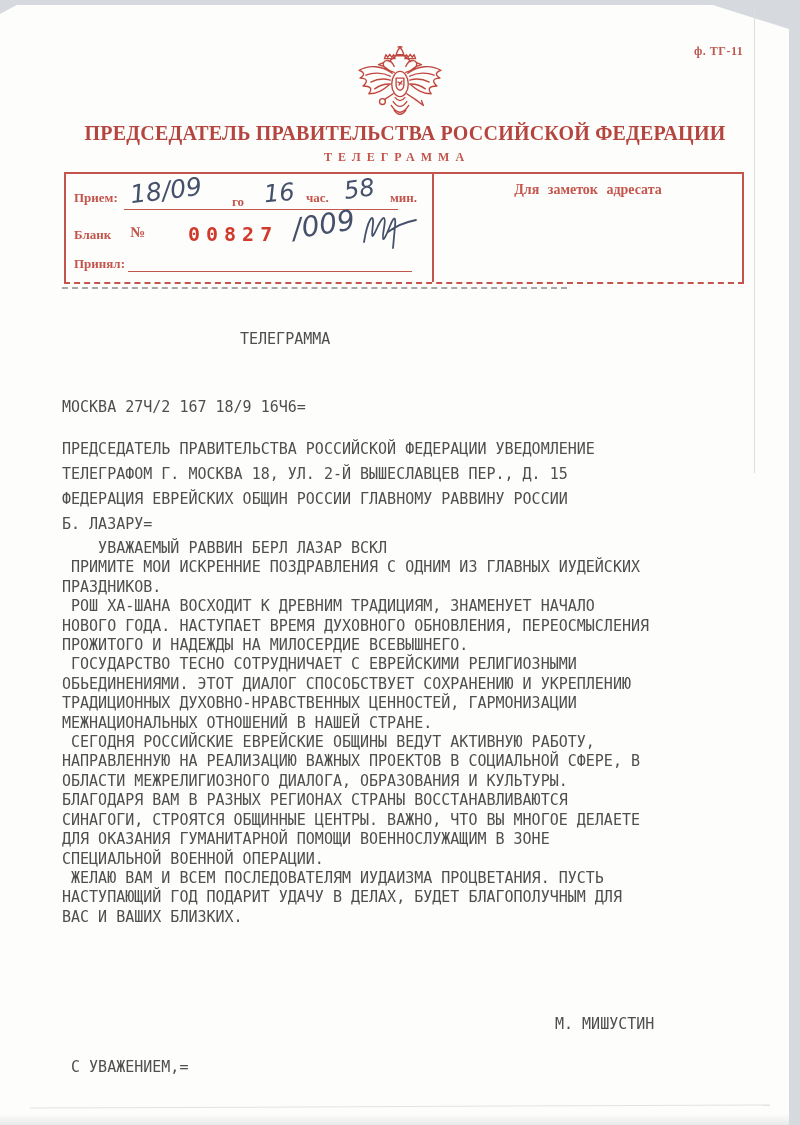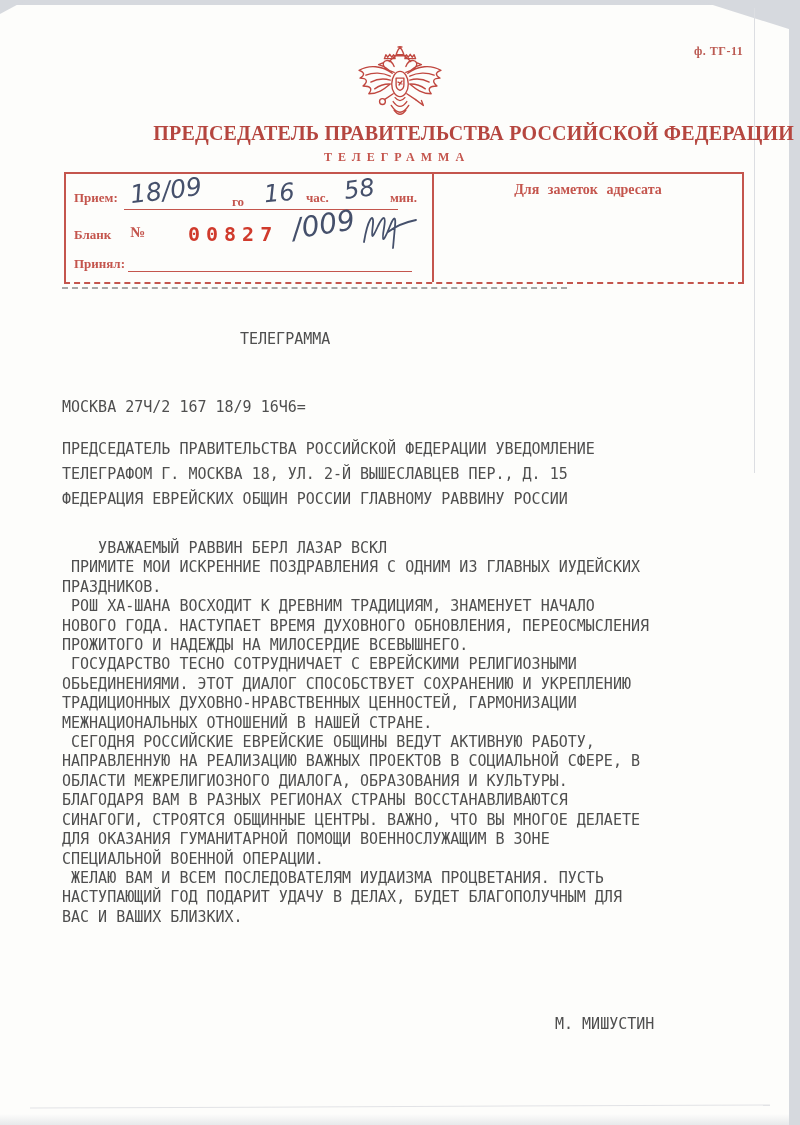--- a/index.html
+++ b/index.html
@@ -30,21 +30,21 @@
   .bottom-shade{position:absolute;left:0;top:1114px;width:800px;height:11px;background:linear-gradient(to bottom,rgba(214,217,222,0),rgba(214,217,222,.55));}
 
   
   .form-code{
     position:absolute;left:694px;top:44px;
     color:#bb5a52;font-size:12px;font-weight:bold;letter-spacing:.5px;
   }
   .emblem{position:absolute;left:351px;top:46px;}
   .lh-title{
     position:absolute;left:0;top:122px;width:794px;
-    text-align:right;color:var(--accent-red);
+    text-align:center;color:var(--accent-red);
     font-weight:bold;font-size:20px;letter-spacing:.2px;padding-left:16px;
   }
   .lh-sub{
     position:absolute;left:0;top:150px;width:794px;
     text-align:center;color:var(--form-red);
     font-weight:bold;font-size:12px;letter-spacing:6px;
   }
 
   
   .form-box{
@@ -193,20 +193,21 @@
   </div>
   <div class="form-right">
     <div class="notes-label">Для заметок адресата</div>
   </div>
 </div>
 <div class="tear-line"></div>
 
 <div class="typed">
   <div class="t-heading">ТЕЛЕГРАММА</div>
   <div class="t-service">МОСКВА 27Ч/2 167 18/9 16Ч6=</div>
-  <div class="t-address"><div class="t-line">ПРЕДСЕДАТЕЛЬ ПРАВИТЕЛЬСТВА РОССИЙСКОЙ ФЕДЕРАЦИИ УВЕДОМЛЕНИЕ</div><div class="t-line">ТЕЛЕГРАФОМ Г. МОСКВА 18, УЛ. 2-Й ВЫШЕСЛАВЦЕВ ПЕР., Д. 15</div><div class="t-line">ФЕДЕРАЦИЯ ЕВРЕЙСКИХ ОБЩИН РОССИИ ГЛАВНОМУ РАВВИНУ РОССИИ</div></div>
+  <div class="t-address"><div class="t-line">ПРЕДСЕДАТЕЛЬ ПРАВИТЕЛЬСТВА РОССИЙСКОЙ ФЕДЕРАЦИИ УВЕДОМЛЕНИЕ</div><div class="t-line">ТЕЛЕГРАФОМ Г. МОСКВА 18, УЛ. 2-Й ВЫШЕСЛАВЦЕВ ПЕР., Д. 15</div><div class="t-line">ФЕДЕРАЦИЯ ЕВРЕЙСКИХ ОБЩИН РОССИИ ГЛАВНОМУ РАВВИНУ РОССИИ</div><div class="t-line">Б. ЛАЗАРУ=</div></div>
   <div class="t-body"><div class="t-line">    УВАЖАЕМЫЙ РАВВИН БЕРЛ ЛАЗАР ВСКЛ</div><div class="t-line"> ПРИМИТЕ МОИ ИСКРЕННИЕ ПОЗДРАВЛЕНИЯ С ОДНИМ ИЗ ГЛАВНЫХ ИУДЕЙСКИХ</div><div class="t-line">ПРАЗДНИКОВ.</div><div class="t-line"> РОШ ХА-ШАНА ВОСХОДИТ К ДРЕВНИМ ТРАДИЦИЯМ, ЗНАМЕНУЕТ НАЧАЛО</div><div class="t-line">НОВОГО ГОДА. НАСТУПАЕТ ВРЕМЯ ДУХОВНОГО ОБНОВЛЕНИЯ, ПЕРЕОСМЫСЛЕНИЯ</div><div class="t-line">ПРОЖИТОГО И НАДЕЖДЫ НА МИЛОСЕРДИЕ ВСЕВЫШНЕГО.</div><div class="t-line"> ГОСУДАРСТВО ТЕСНО СОТРУДНИЧАЕТ С ЕВРЕЙСКИМИ РЕЛИГИОЗНЫМИ</div><div class="t-line">ОБЬЕДИНЕНИЯМИ. ЭТОТ ДИАЛОГ СПОСОБСТВУЕТ СОХРАНЕНИЮ И УКРЕПЛЕНИЮ</div><div class="t-line">ТРАДИЦИОННЫХ ДУХОВНО-НРАВСТВЕННЫХ ЦЕННОСТЕЙ, ГАРМОНИЗАЦИИ</div><div class="t-line">МЕЖНАЦИОНАЛЬНЫХ ОТНОШЕНИЙ В НАШЕЙ СТРАНЕ.</div><div class="t-line"> СЕГОДНЯ РОССИЙСКИЕ ЕВРЕЙСКИЕ ОБЩИНЫ ВЕДУТ АКТИВНУЮ РАБОТУ,</div><div class="t-line">НАПРАВЛЕННУЮ НА РЕАЛИЗАЦИЮ ВАЖНЫХ ПРОЕКТОВ В СОЦИАЛЬНОЙ СФЕРЕ, В</div><div class="t-line">ОБЛАСТИ МЕЖРЕЛИГИОЗНОГО ДИАЛОГА, ОБРАЗОВАНИЯ И КУЛЬТУРЫ.</div><div class="t-line">БЛАГОДАРЯ ВАМ В РАЗНЫХ РЕГИОНАХ СТРАНЫ ВОССТАНАВЛИВАЮТСЯ</div><div class="t-line">СИНАГОГИ, СТРОЯТСЯ ОБЩИННЫЕ ЦЕНТРЫ. ВАЖНО, ЧТО ВЫ МНОГОЕ ДЕЛАЕТЕ</div><div class="t-line">ДЛЯ ОКАЗАНИЯ ГУМАНИТАРНОЙ ПОМОЩИ ВОЕННОСЛУЖАЩИМ В ЗОНЕ</div><div class="t-line">СПЕЦИАЛЬНОЙ ВОЕННОЙ ОПЕРАЦИИ.</div><div class="t-line"> ЖЕЛАЮ ВАМ И ВСЕМ ПОСЛЕДОВАТЕЛЯМ ИУДАИЗМА ПРОЦВЕТАНИЯ. ПУСТЬ</div><div class="t-line">НАСТУПАЮЩИЙ ГОД ПОДАРИТ УДАЧУ В ДЕЛАХ, БУДЕТ БЛАГОПОЛУЧНЫМ ДЛЯ</div><div class="t-line">ВАС И ВАШИХ БЛИЗКИХ.</div></div>
   <div class="t-footer">
+    <div> С УВАЖЕНИЕМ,=</div>
     <span class="t-sig">М. МИШУСТИН</span>
     
     
   </div>
 </div>
 
 </body></html>

